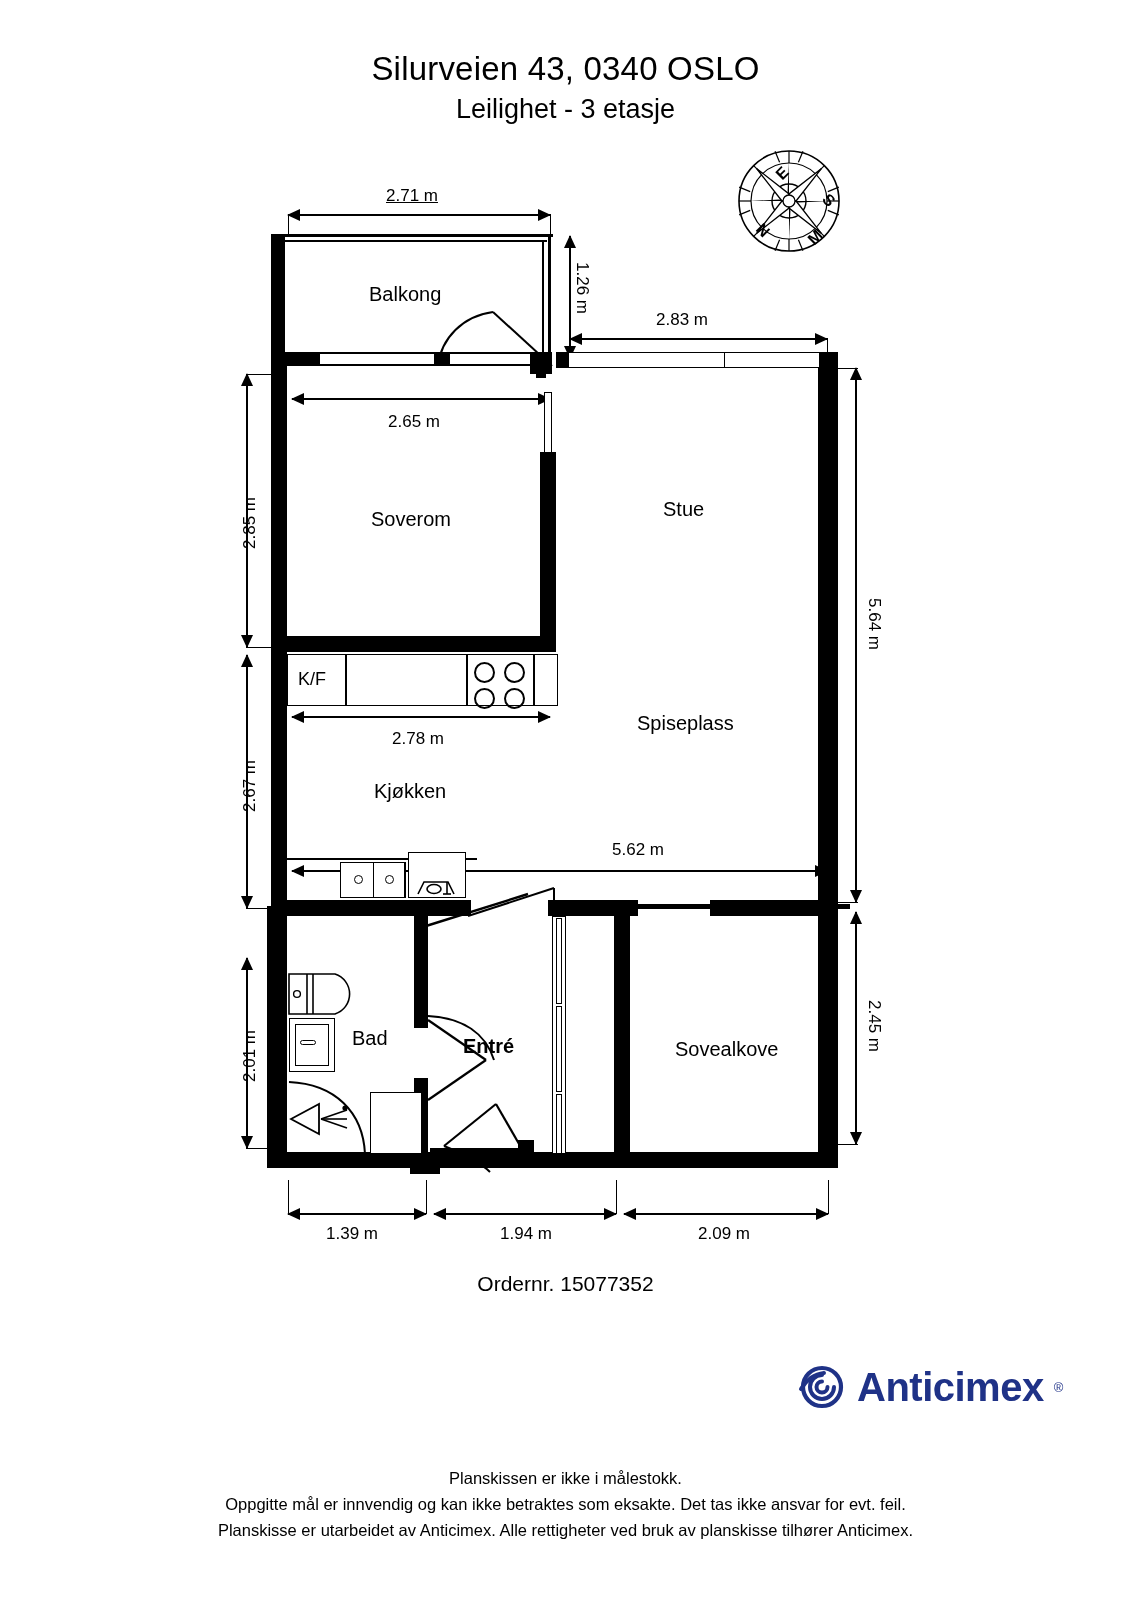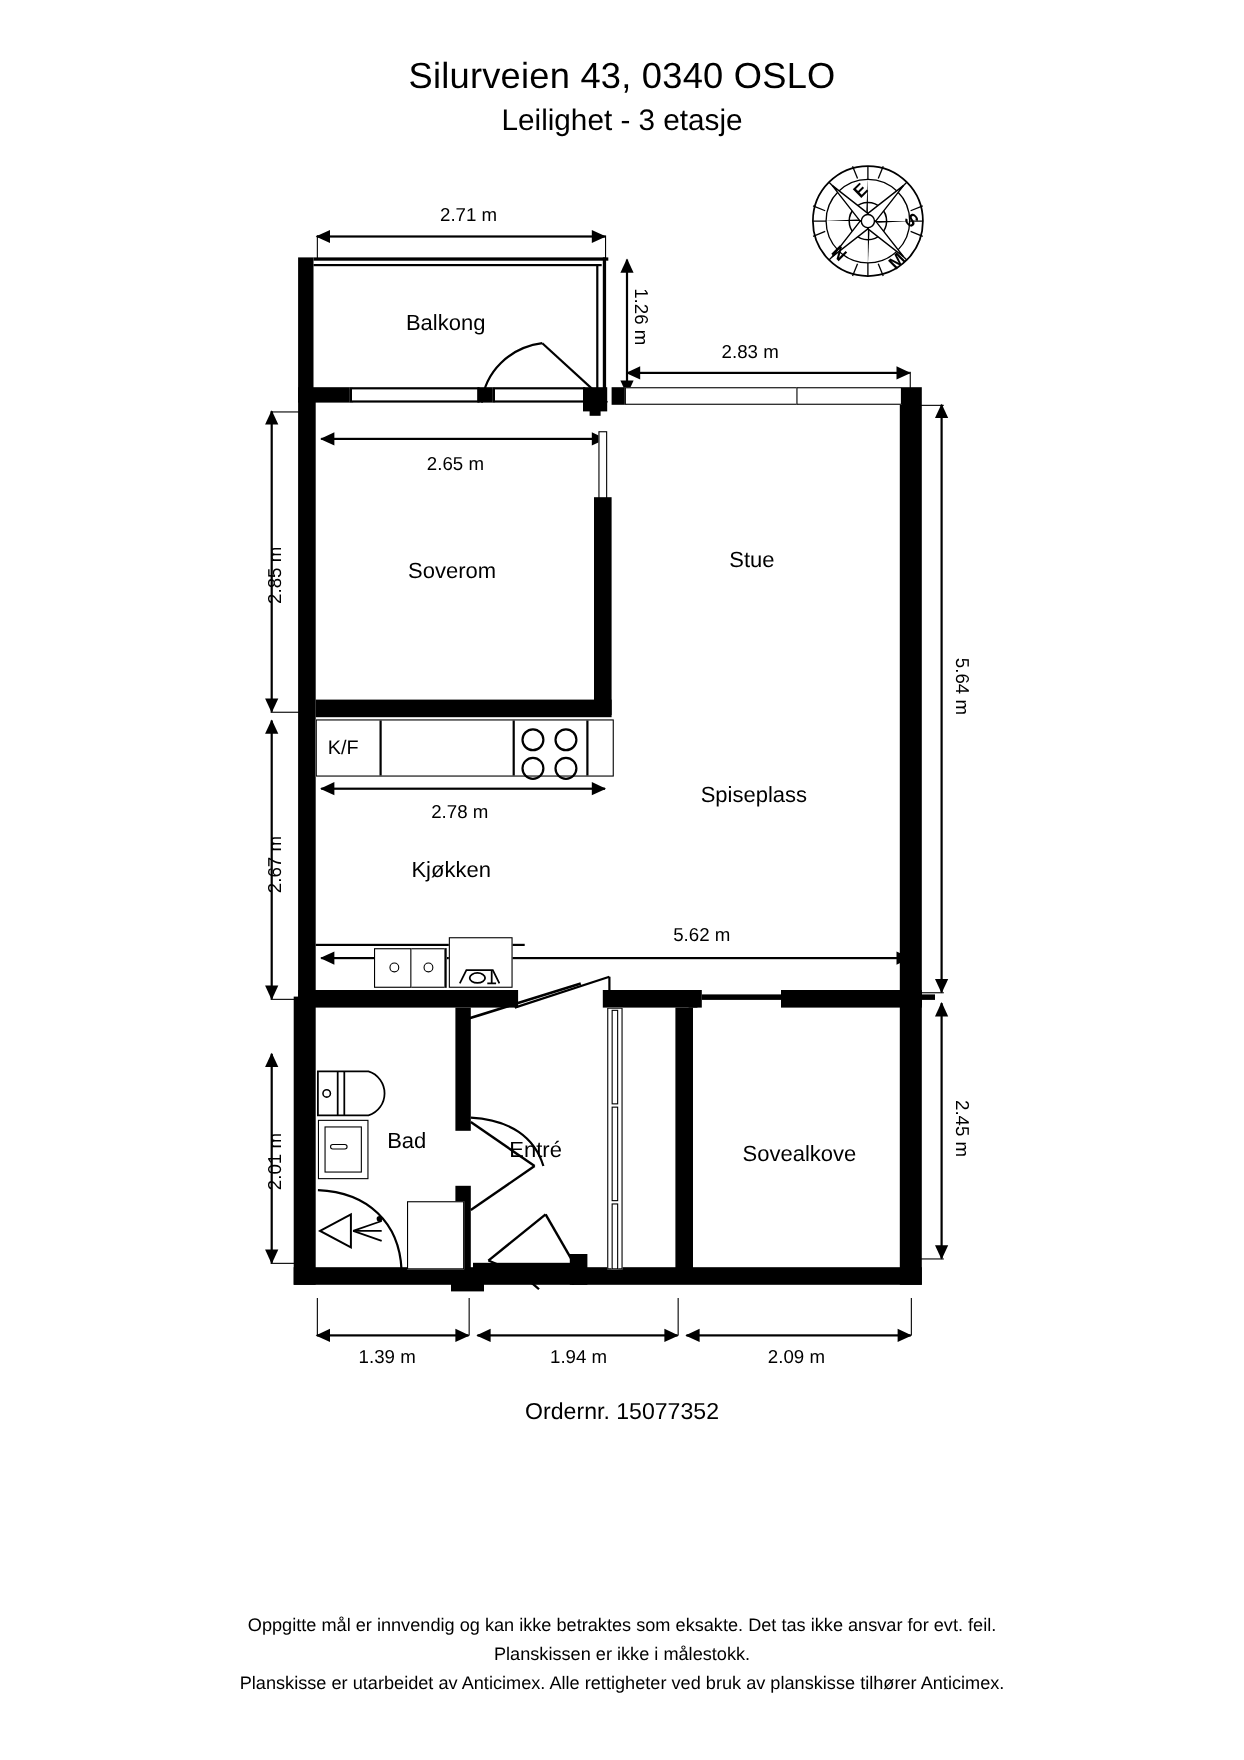--- a/index.html
+++ b/index.html
@@ -99,21 +99,21 @@
         <polygon points="80,80 54,54 52,52 60,58" fill="#000"></polygon>
         <circle cx="52" cy="52" r="6" fill="#fff" stroke="#000" stroke-width="1.3"></circle>
       </g>
       <text x="49" y="28" font-family="Liberation Sans, sans-serif" font-size="16" font-weight="bold" text-anchor="middle" transform="rotate(-45 49 28)">E</text>
       <text x="88" y="55" font-family="Liberation Sans, sans-serif" font-size="16" font-weight="bold" text-anchor="middle" transform="rotate(45 88 55)">S</text>
       <text x="82" y="92" font-family="Liberation Sans, sans-serif" font-size="16" font-weight="bold" text-anchor="middle" transform="rotate(-45 82 92)">M</text>
       <text x="22" y="85" font-family="Liberation Sans, sans-serif" font-size="16" font-weight="bold" text-anchor="middle" transform="rotate(45 22 85)">N</text>
     </svg>
   </div>
 
-  <div class="dim" style="left:400px;top:186px;">2.71 m</div>
+  <div class="dim" style="left:386px;top:186px;text-decoration:underline;">2.71 m</div>
   <div class="arrowH" style="left:288px;top:214px;width:262px;"></div>
   <div class="tick" style="left:288px;top:214px;height:22px;"></div>
   <div class="tick" style="left:550px;top:214px;height:22px;"></div>
 
   <div class="dimv" style="left:592px;top:262px;transform:rotate(90deg);">1.26 m</div>
   <div class="arrowV" style="left:569px;top:236px;height:122px;"></div>
 
   <div class="dim" style="left:656px;top:310px;">2.83 m</div>
   <div class="arrowH" style="left:570px;top:338px;width:257px;"></div>
   <div class="tick" style="left:827px;top:338px;height:20px;"></div>
@@ -271,21 +271,21 @@
 
     <svg style="position:absolute;left:289px;top:1098px;" width="62" height="42">
       <polygon points="2,21 30,6 30,36" fill="none" stroke="#000" stroke-width="1.8"></polygon>
       <line x1="32" y1="21" x2="58" y2="12" stroke="#000" stroke-width="1.6"></line>
       <line x1="32" y1="21" x2="58" y2="21" stroke="#000" stroke-width="1.6"></line>
       <line x1="32" y1="21" x2="58" y2="30" stroke="#000" stroke-width="1.6"></line>
     </svg>
 
     <div class="boxthin" style="left:370px;top:1092px;width:52px;height:62px;"></div>
 
-    <div class="label" style="left:463px;top:1035px;">Entré</div>
+    <div class="label" style="left:463px;top:1035px;font-weight:bold;">Entré</div>
 
     <svg style="position:absolute;left:424px;top:890px;" width="130" height="40">
       <line x1="2" y1="36" x2="104" y2="4" stroke="#000" stroke-width="2.4"></line>
     </svg>
 
     <div class="boxthin" style="left:552px;top:916px;width:14px;height:238px;"></div>
     <div class="boxthin" style="left:556px;top:918px;width:6px;height:86px;"></div>
     <div class="boxthin" style="left:556px;top:1006px;width:6px;height:86px;"></div>
     <div class="boxthin" style="left:556px;top:1094px;width:6px;height:60px;"></div>
 
@@ -307,20 +307,34 @@
     </svg>
     <div class="wall" style="left:430px;top:1148px;width:92px;height:20px;"></div>
     <div class="wall" style="left:518px;top:1140px;width:16px;height:28px;"></div>
 
     <div class="label" style="left:663px;top:1038px;margin-left:12px;">Sovealkove</div>
 
   </div>
 
   <div id="order-no">Ordernr. 15077352</div>
 
+  <div id="logo">
+    <svg width="50" height="50" viewBox="0 0 50 50">
+      <g fill="none" stroke="#1F3287" stroke-width="4.2" stroke-linecap="round">
+        <path d="M44,25 A19,19 0 1 1 25,6 A19,19 0 0 1 44,25"></path>
+      </g>
+      <g fill="none" stroke="#1F3287" stroke-width="4" stroke-linecap="round">
+        <path d="M37,25 A12,12 0 1 1 25,13"></path>
+        <path d="M30.5,25 A5.5,5.5 0 1 1 25,19.5"></path>
+      </g>
+      <path d="M4,27 C10,17 18,12 27,11" fill="none" stroke="#1F3287" stroke-width="4" stroke-linecap="round"></path>
+    </svg>
+    <span id="logo-text">Anticimex</span>
+    <span id="logo-reg">®</span>
+  </div>
 
   <div id="disclaimer">
+    <div>Planskissen er ikke i målestokk.</div>
     <div>Oppgitte mål er innvendig og kan ikke betraktes som eksakte. Det tas ikke ansvar for evt. feil.</div>
-    <div>Planskissen er ikke i målestokk.</div>
     <div>Planskisse er utarbeidet av Anticimex. Alle rettigheter ved bruk av planskisse tilhører Anticimex.</div>
   </div>
 
 </div>
 
 </body></html>

